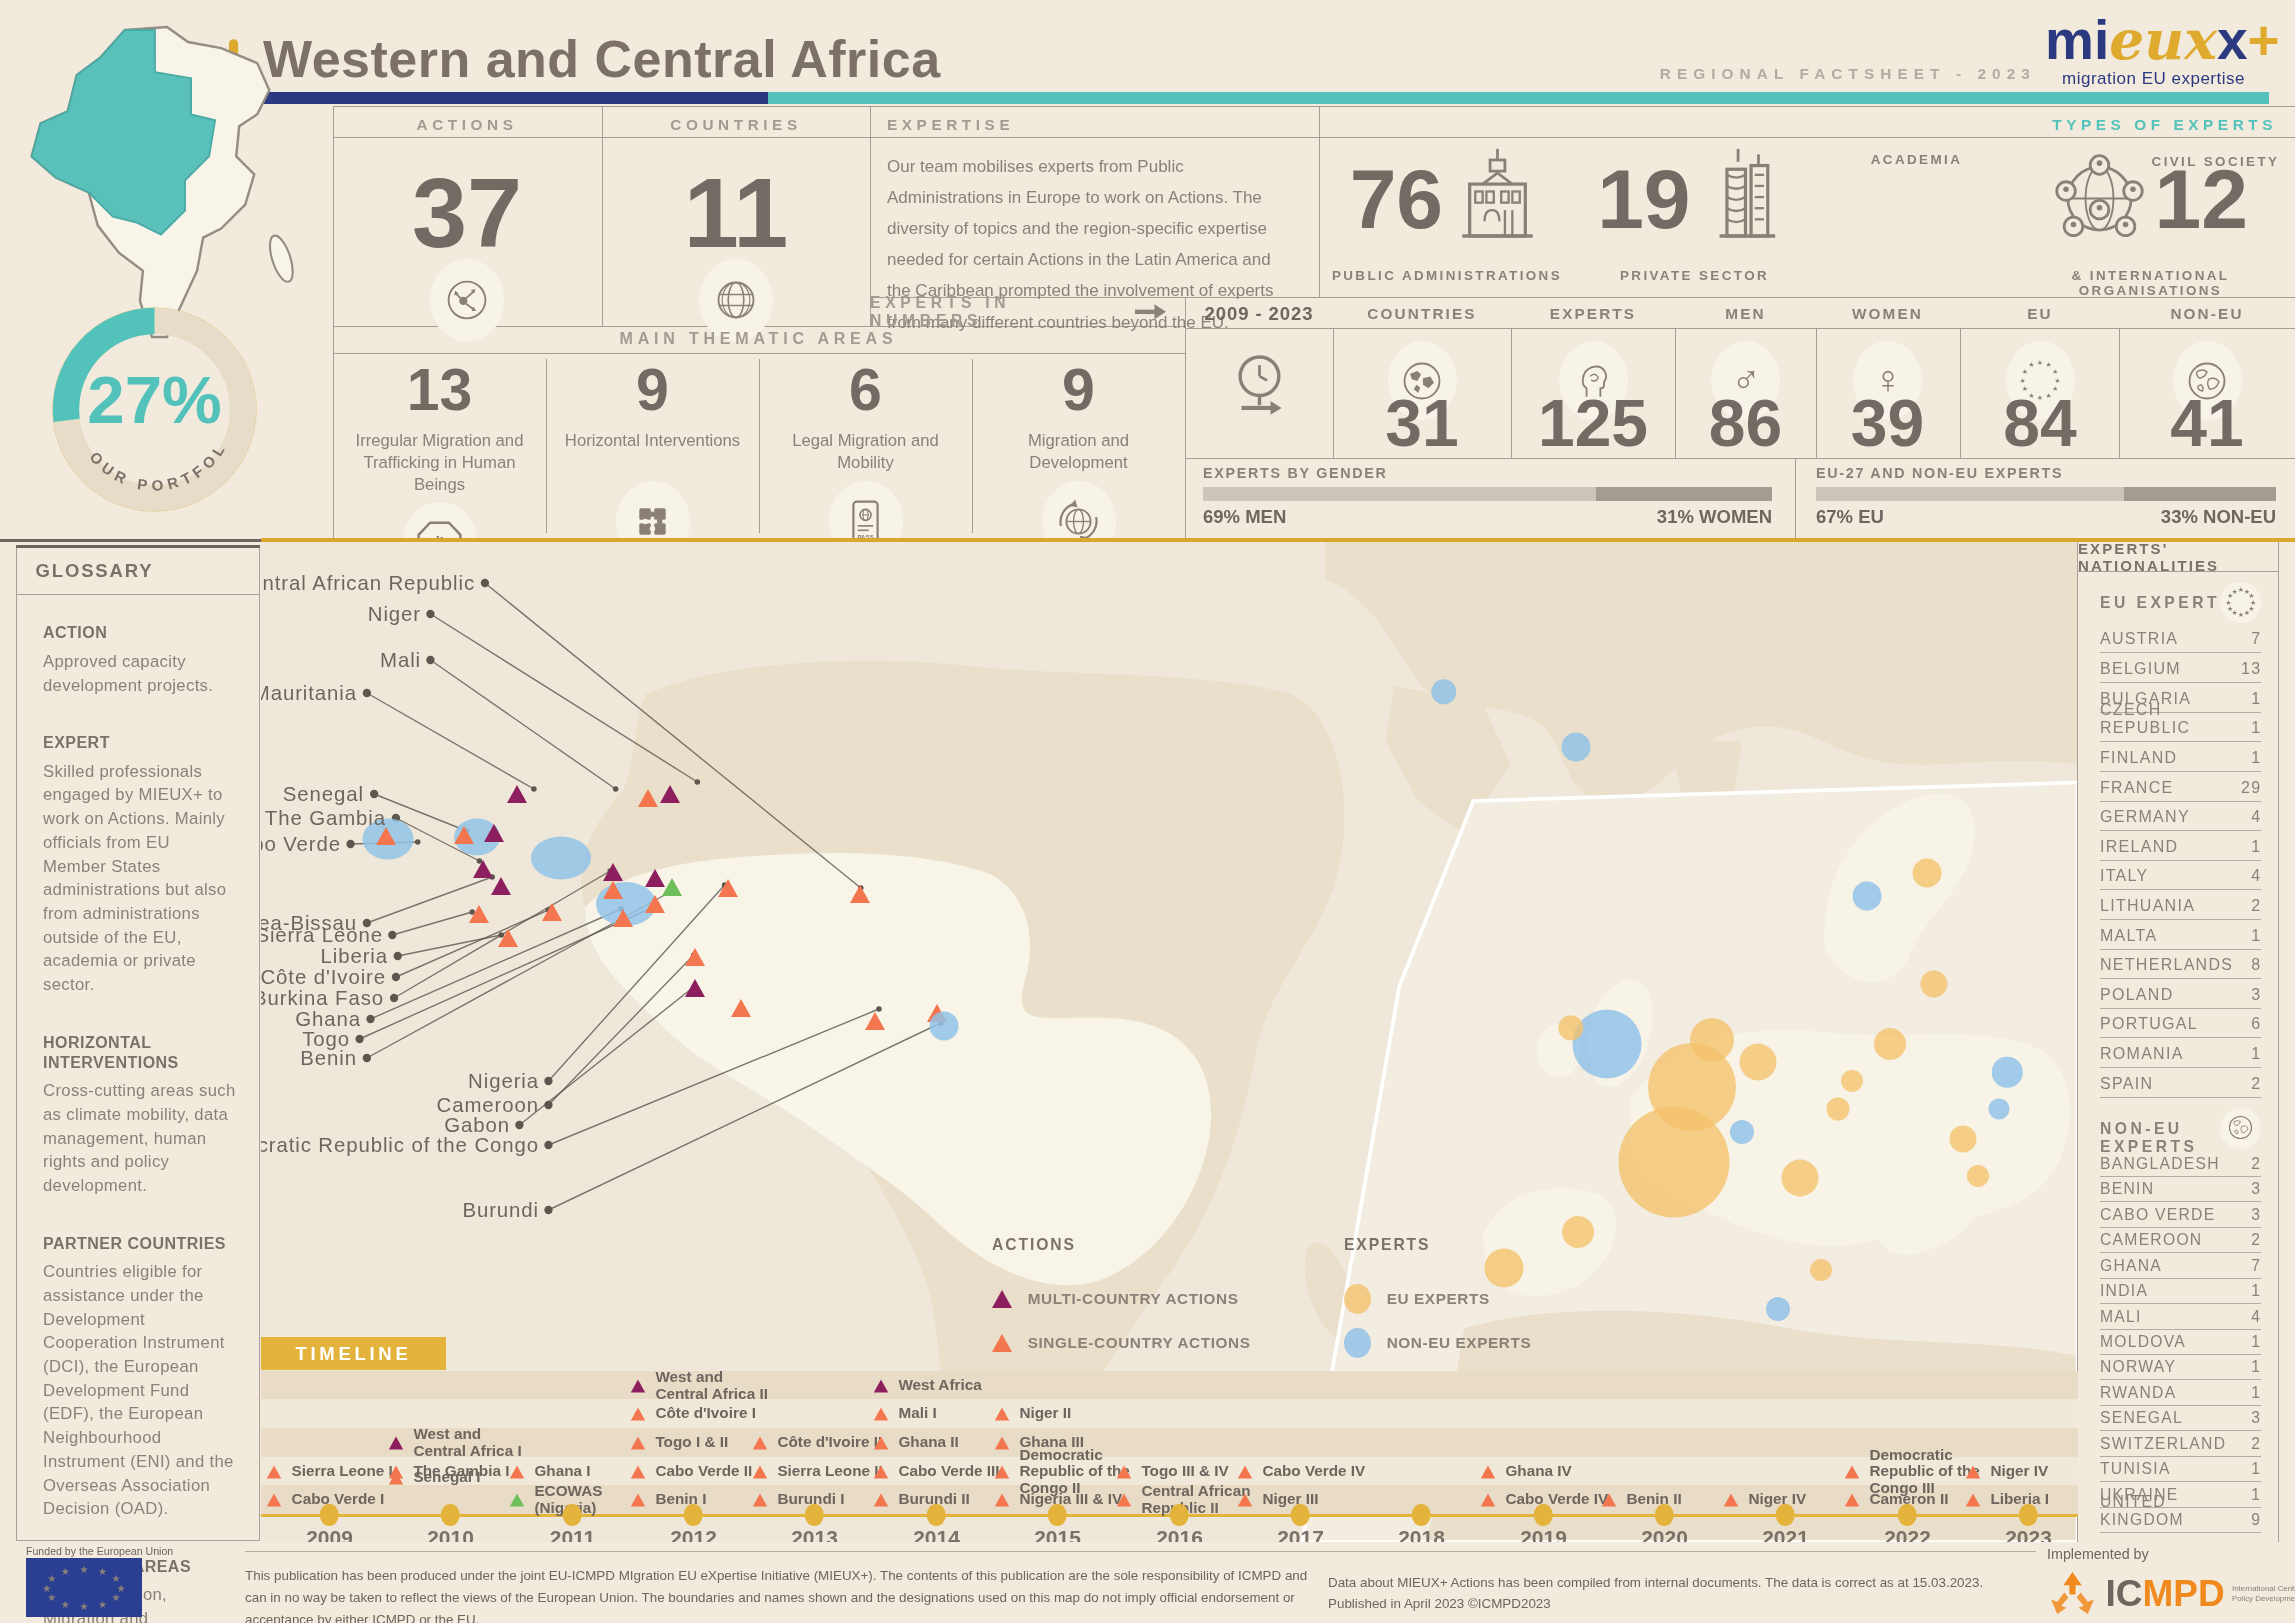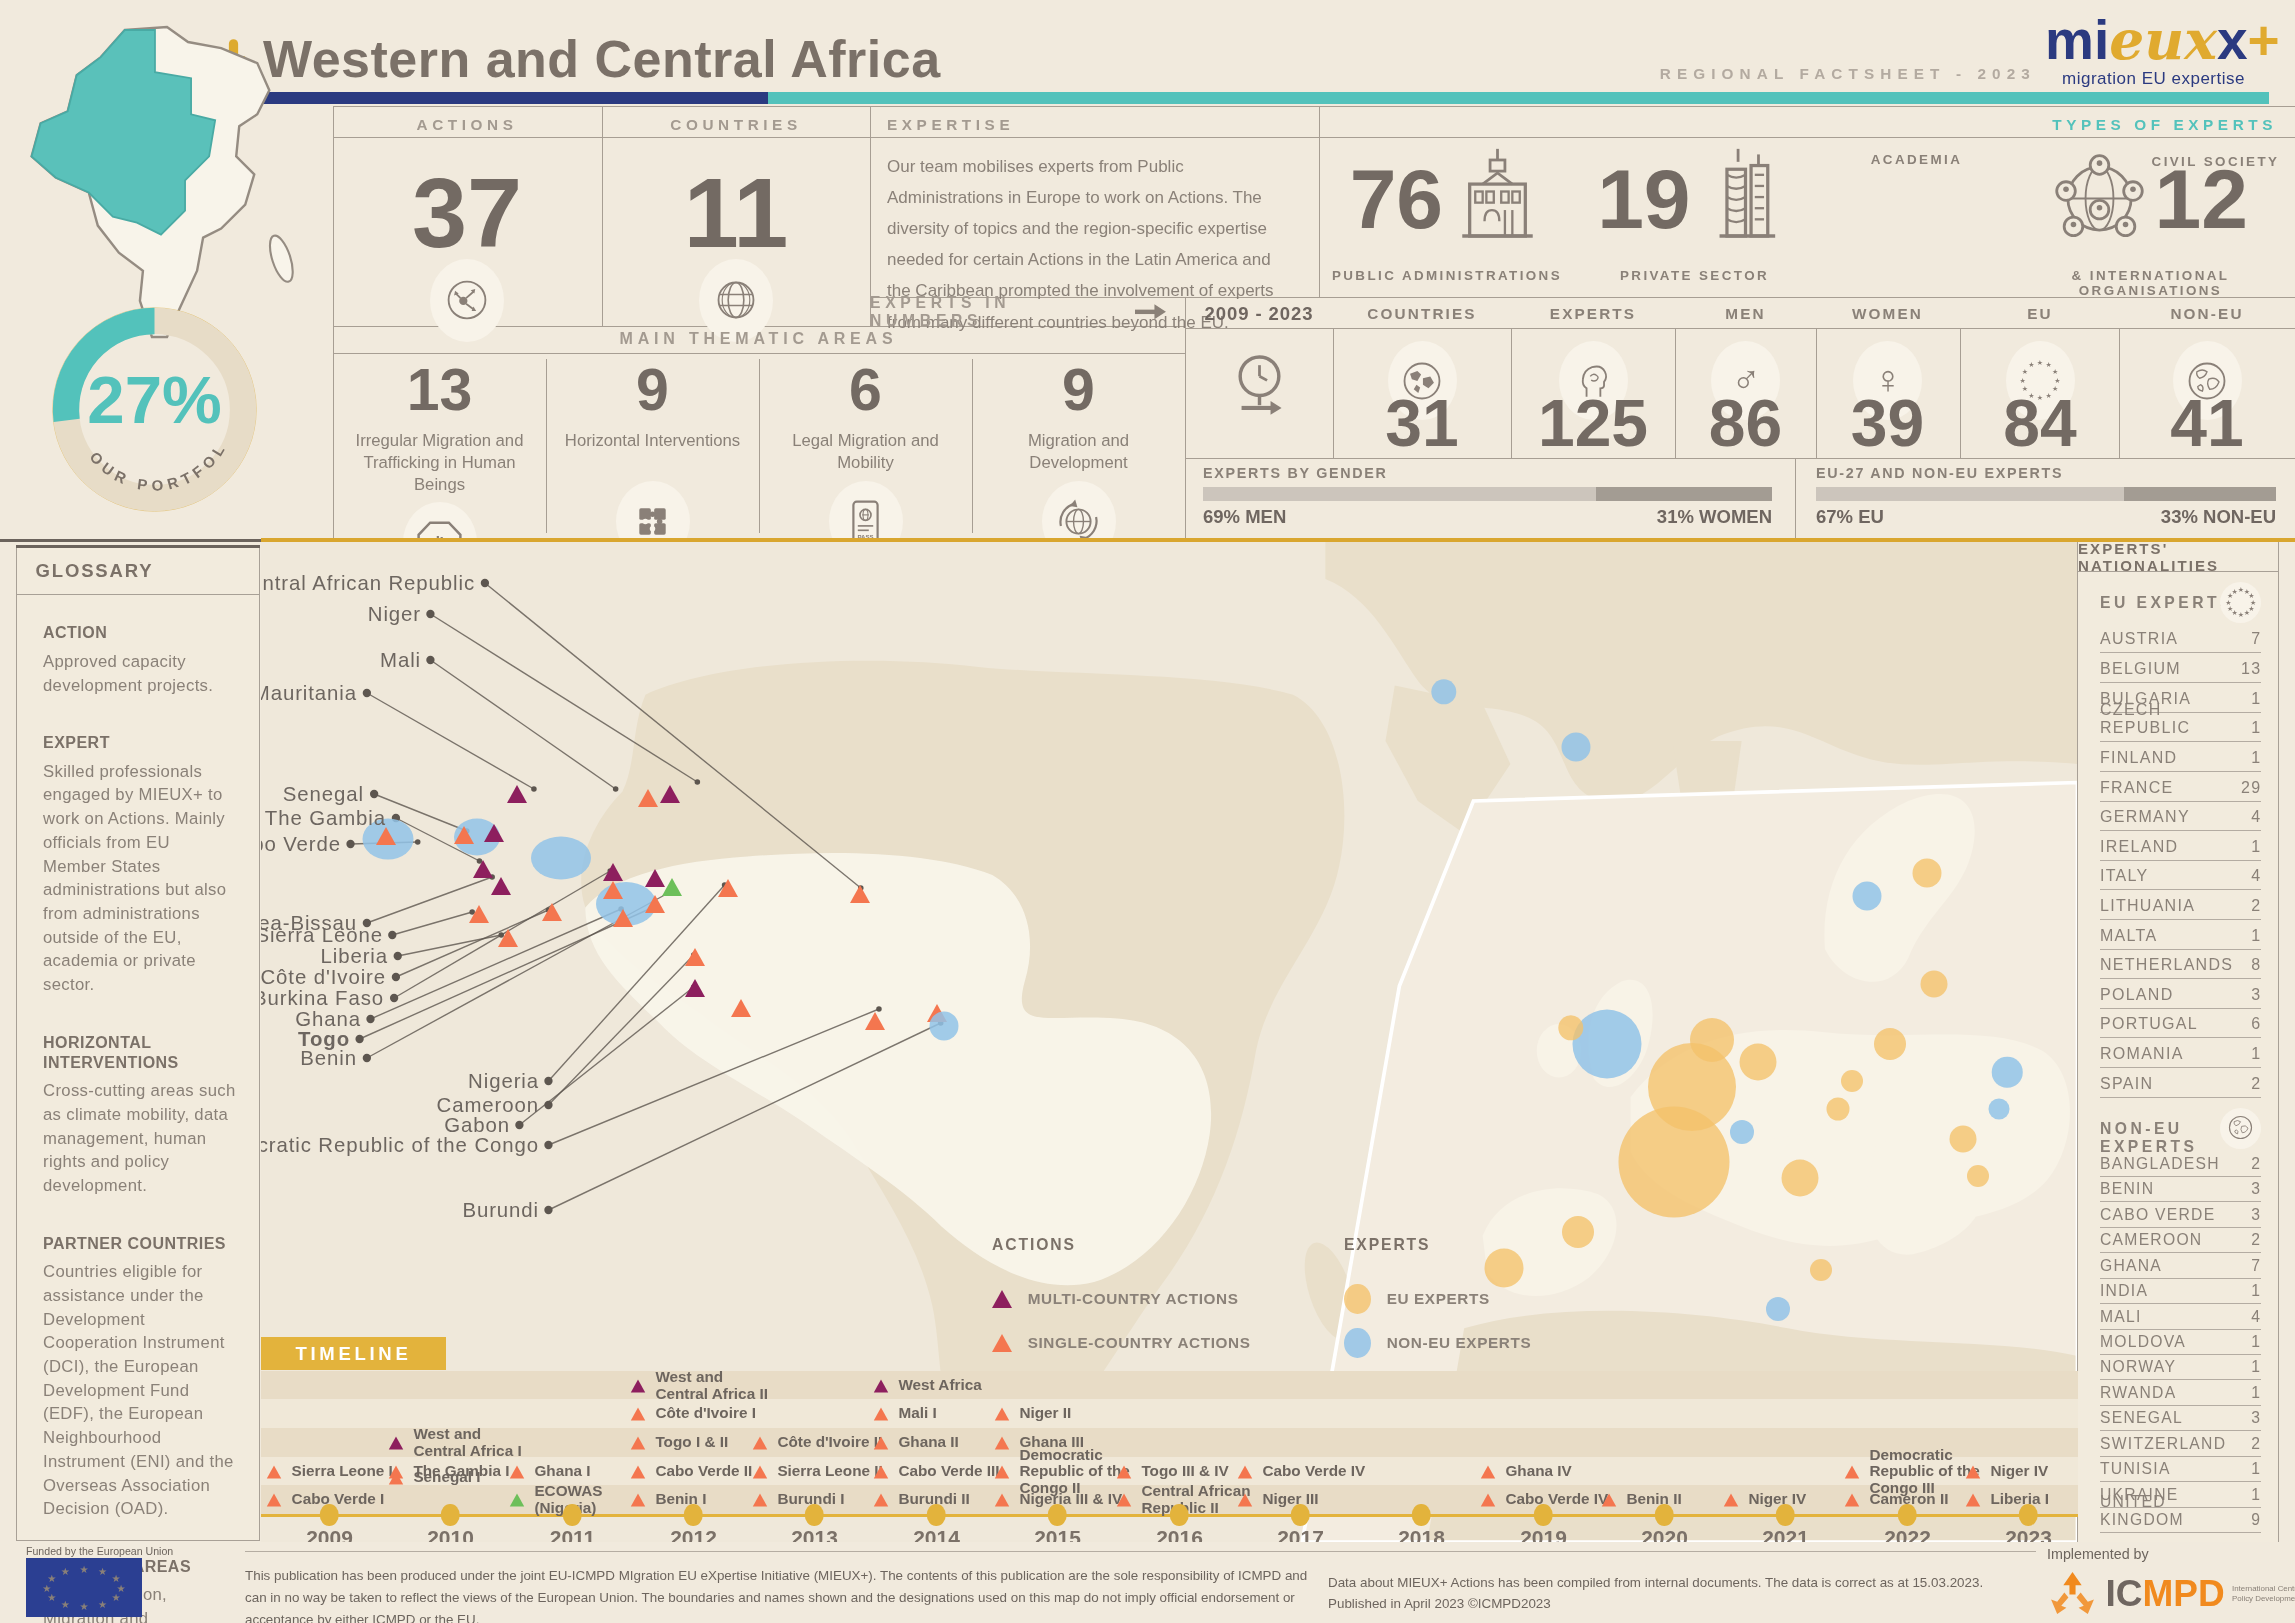--- a/index.html
+++ b/index.html
@@ -609,21 +609,21 @@
         <div class="m-label" style="left: 96px; top: 151px;">Mauritania</div>
         <div class="m-label" style="left: 103px; top: 252px;">Senegal</div>
         <div class="m-label" style="left: 125px; top: 276px;">The Gambia</div>
         <div class="m-label" style="left: 80px; top: 302px;">Cabo Verde</div>
         <div class="m-label" style="left: 96px; top: 381px;">Guinea-Bissau</div>
         <div class="m-label" style="left: 122px; top: 393px;">Sierra Leone</div>
         <div class="m-label" style="left: 127px; top: 414px;">Liberia</div>
         <div class="m-label" style="left: 125px; top: 435px;">Côte d'Ivoire</div>
         <div class="m-label" style="left: 123px; top: 456px;">Burkina Faso</div>
         <div class="m-label" style="left: 100px; top: 477px;">Ghana</div>
-        <div class="m-label" style="left: 89px; top: 497px; font-weight: bold;">Togo</div>
+        <div class="m-label" style="left: 89px; top: 497px;">Togo</div>
         <div class="m-label" style="left: 96px; top: 516px;">Benin</div>
         <div class="m-label" style="left: 278px; top: 539px;">Nigeria</div>
         <div class="m-label" style="left: 278px; top: 563px;">Cameroon</div>
         <div class="m-label" style="left: 249px; top: 583px;">Gabon</div>
         <div class="m-label" style="left: 278px; top: 603px;">Democratic Republic of the Congo</div>
         <div class="m-label" style="left: 278px; top: 668px;">Burundi</div>
       </div>
 
     <div class="legend">
       <div class="legend-col" style="left:0;width:352px;">

